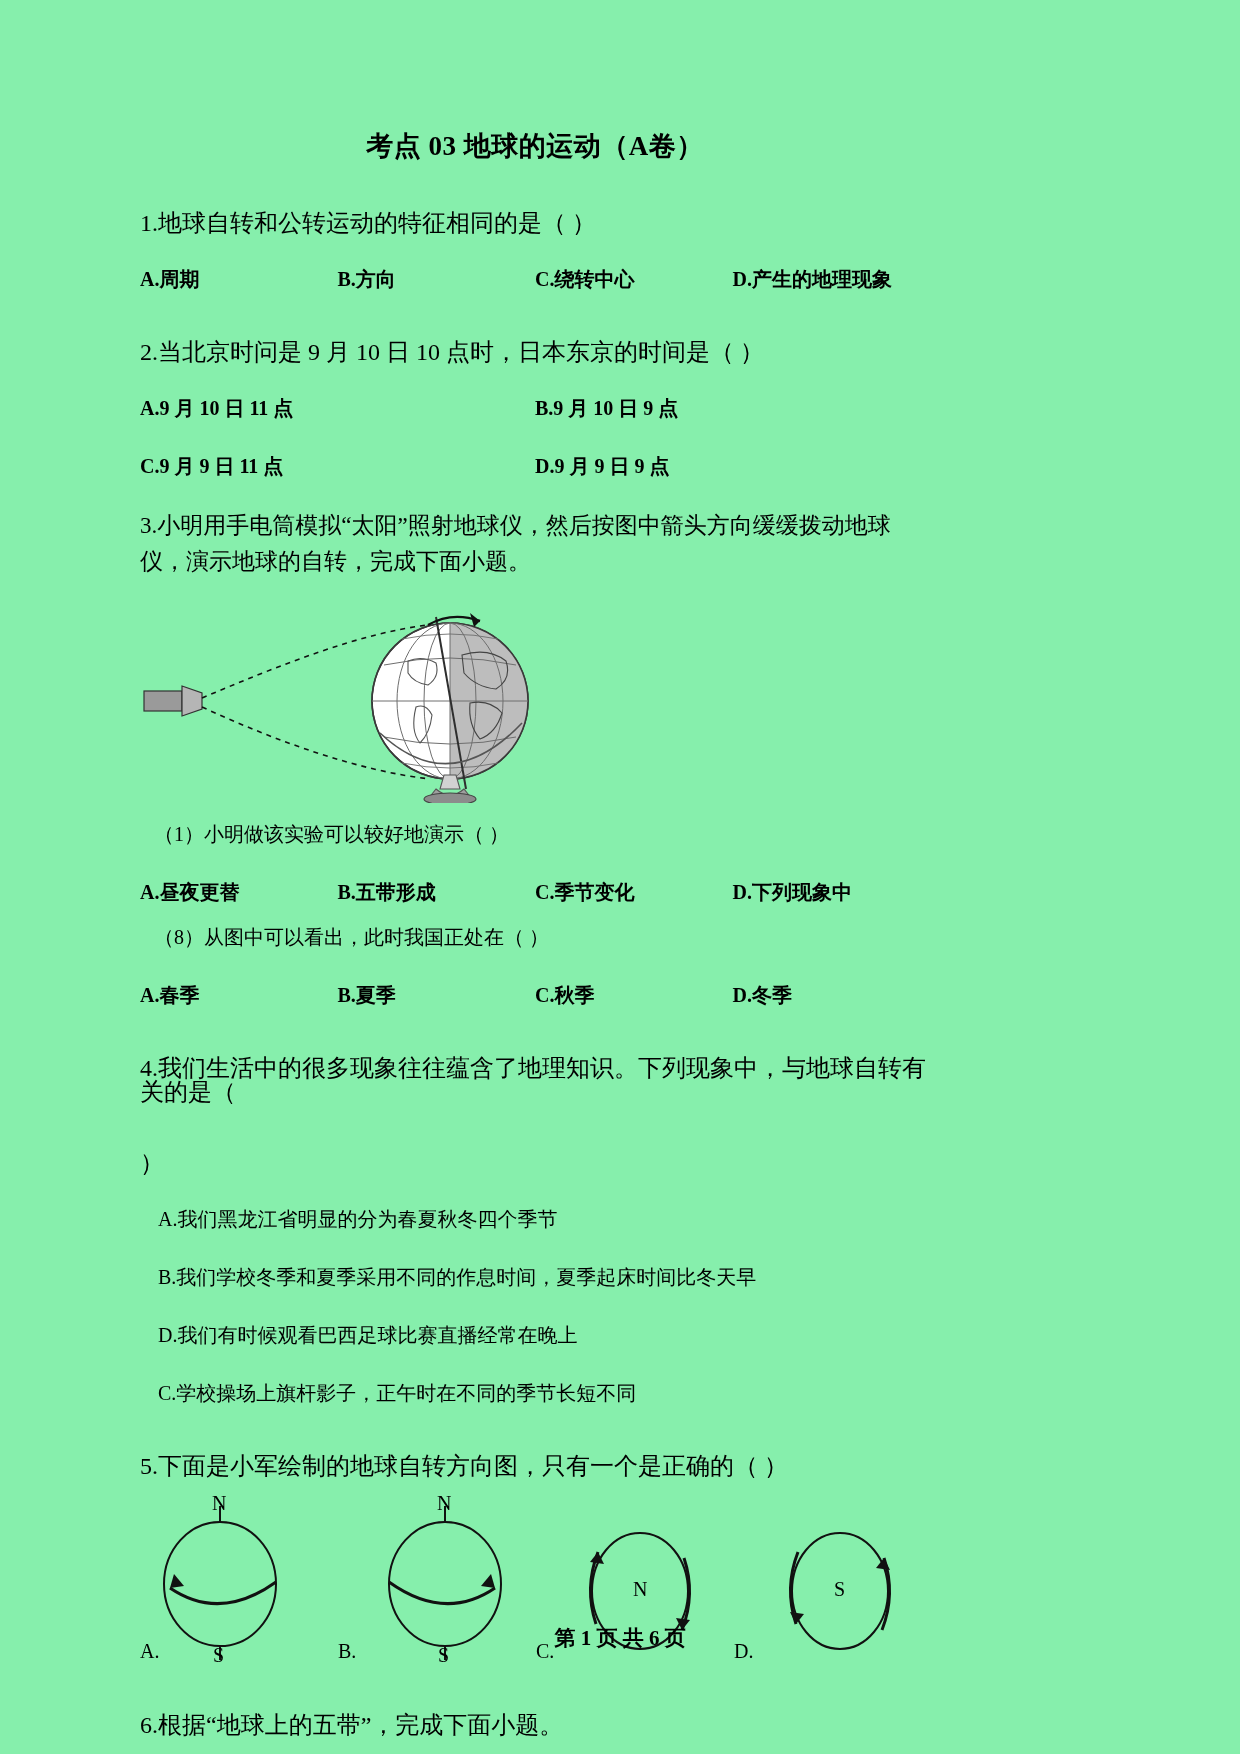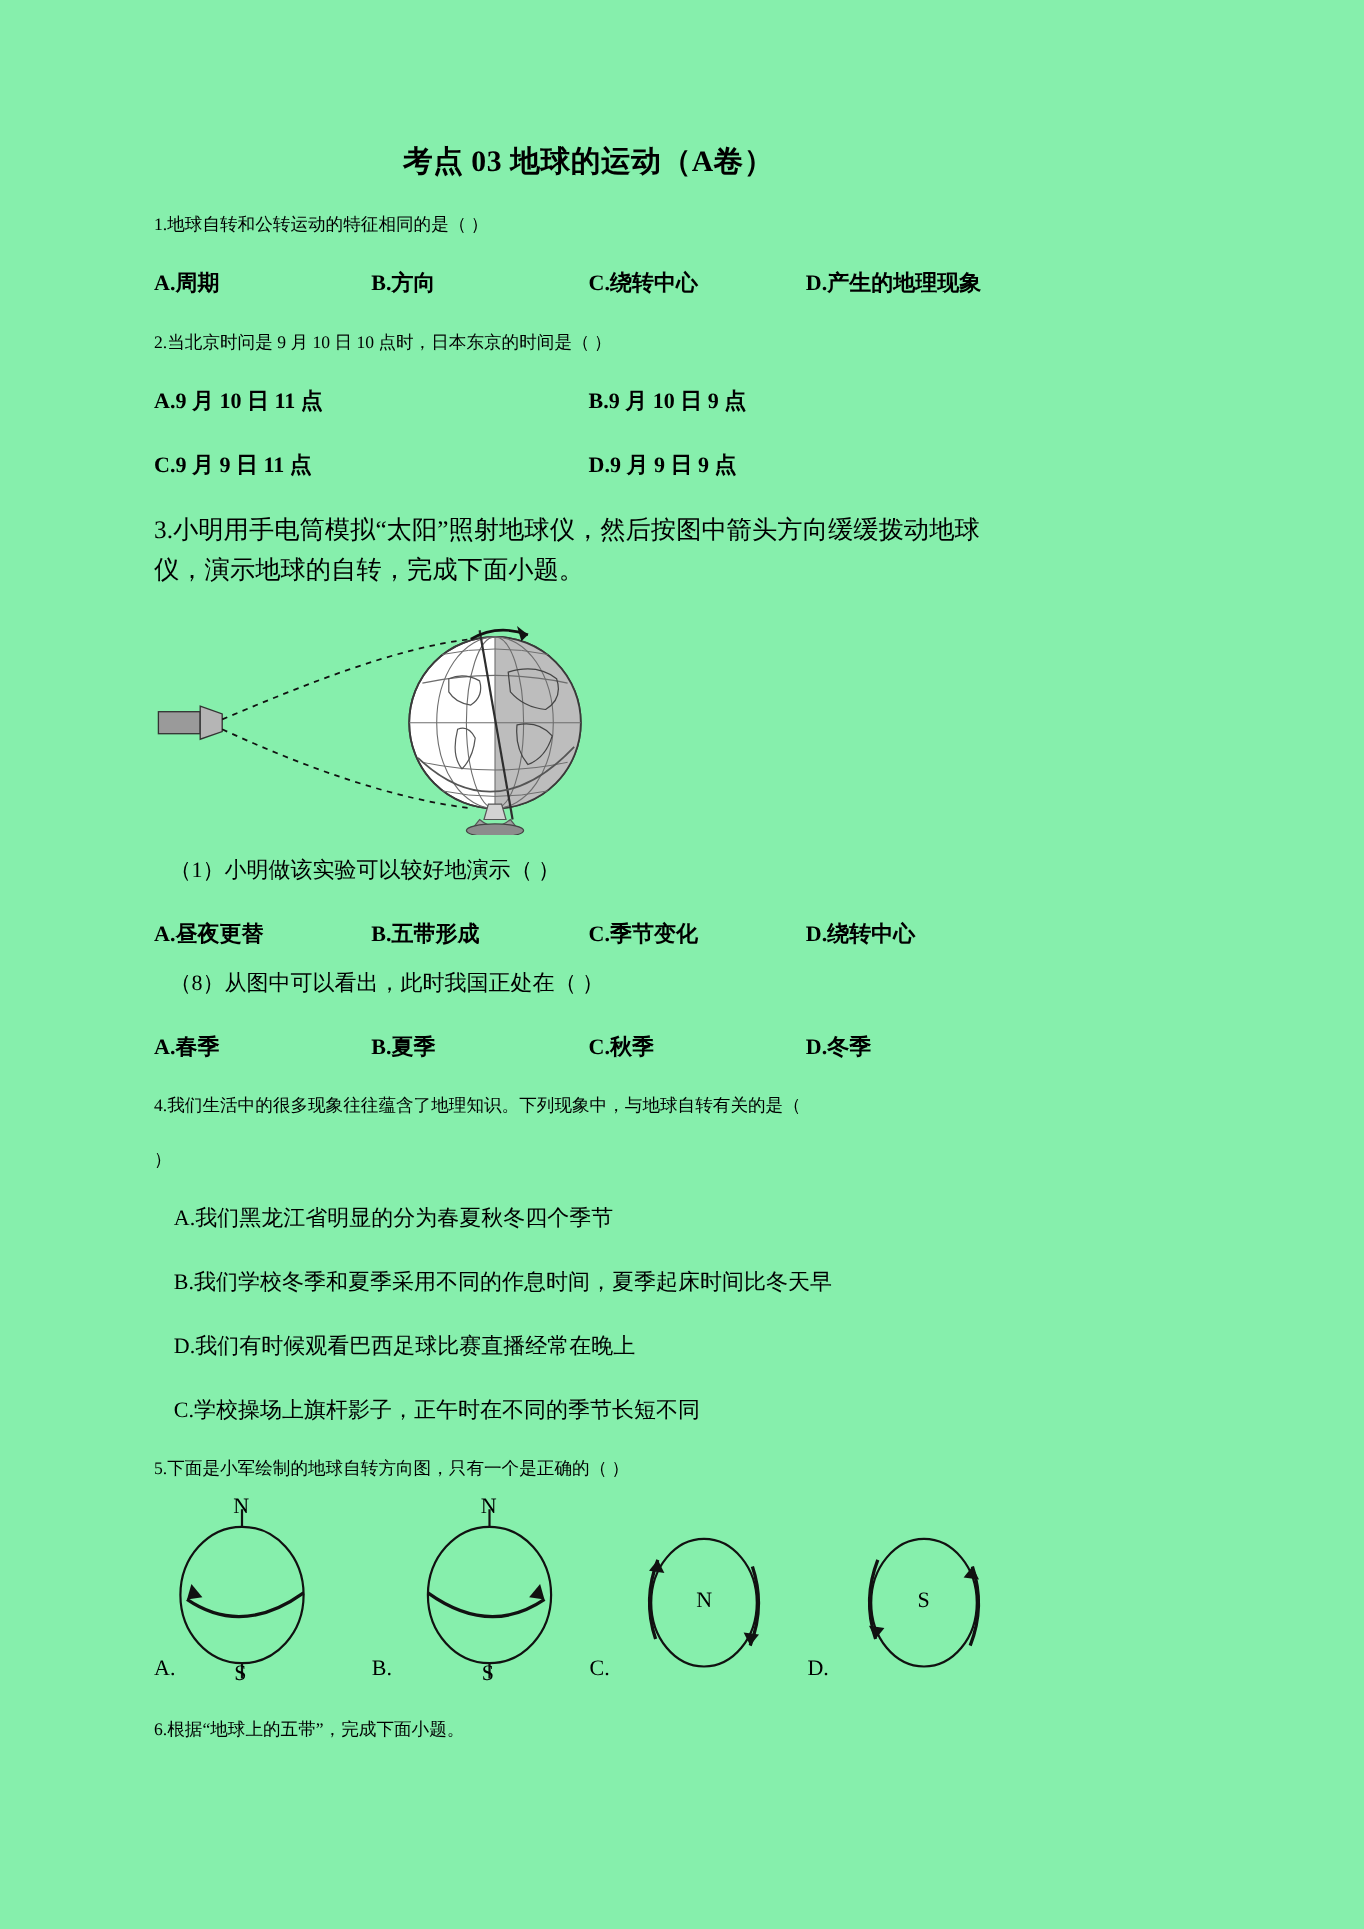--- a/index.html
+++ b/index.html
@@ -30,23 +30,23 @@
   .doc-title {
     text-align: center;
     font-size: 27px;
     font-weight: bold;
     letter-spacing: 0.5px;
     margin-top: 128px;
     margin-bottom: 0;
     white-space: nowrap;
   }
   .q-line {
-    font-size: 16px;
+    font-size: 24px;
     line-height: 1.0;
-    margin-top: 33px;
+    margin-top: 47px;
     white-space: pre-wrap;
   }
   .q-stem {
     font-size: 23px;
     line-height: 1.58;
     margin-top: 28px;
   }
   .opt-row {
     display: flex;
     font-size: 20px;
@@ -176,21 +176,21 @@
           <ellipse cx="310" cy="196" rx="26" ry="6" fill="#8c8c8c" stroke="#444" stroke-width="1.1"></ellipse>
         </g>
       </svg>
     </div>
 
     <div class="sub-q">（1）小明做该实验可以较好地演示（ ）</div>
     <div class="opt-row four">
       <div>A.昼夜更替</div>
       <div>B.五带形成</div>
       <div>C.季节变化</div>
-      <div>D.绕转中心</div>
+      <div>D.下列现象中</div>
     </div>
 
     <div class="sub-q">（8）从图中可以看出，此时我国正处在（ ）</div>
     <div class="opt-row four">
       <div>A.春季</div>
       <div>B.夏季</div>
       <div>C.秋季</div>
       <div>D.冬季</div>
     </div>
 
@@ -249,13 +249,14 @@
       <span class="dir-label" style="left:0px; top:144px;">A.</span>
       <span class="dir-label" style="left:198px; top:144px;">B.</span>
       <span class="dir-label" style="left:396px; top:144px;">C.</span>
       <span class="dir-label" style="left:594px; top:144px;">D.</span>
     </div>
 
     <div class="q-line">6.根据“地球上的五带”，完成下面小题。</div>
 
   </div>
 
+  <div class="footer">第 1 页 共 6 页</div>
 </div>
 
 </body></html>

